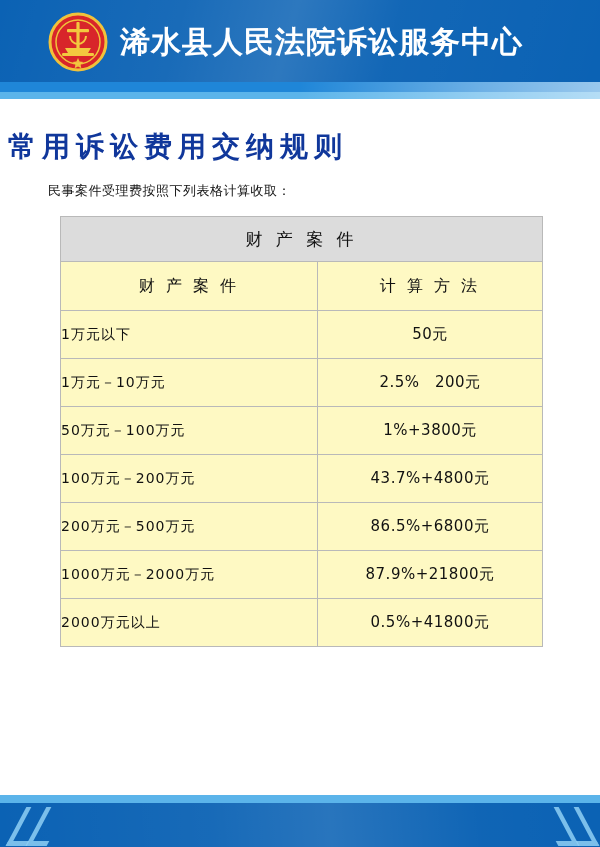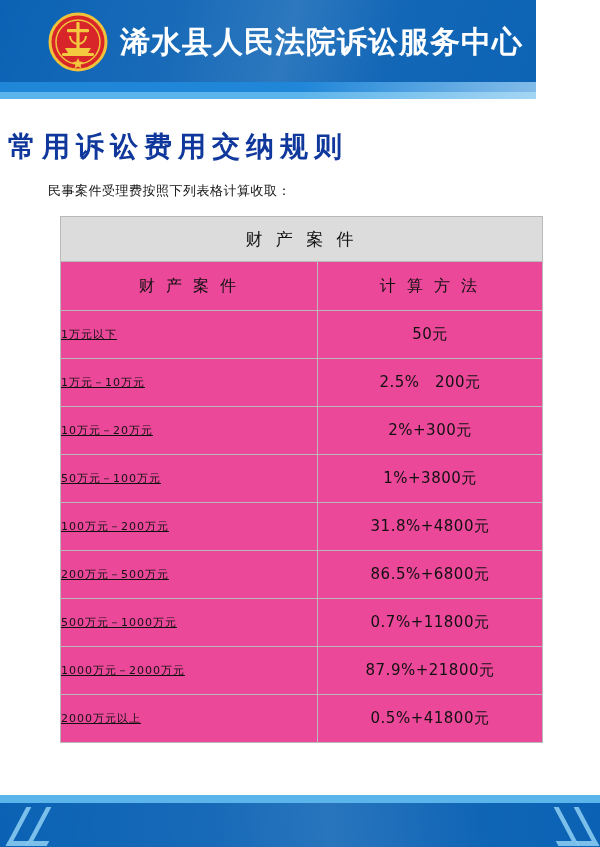--- a/index.html
+++ b/index.html
@@ -17,21 +17,21 @@
     position: relative;
     width: 600px;
     height: 847px;
     background: #ffffff;
     box-sizing: border-box;
     overflow: hidden;
   }
   
   .header {
     position: relative;
-    width: 536px;
+    width: 600px;
     height: 110px;
     background: linear-gradient(180deg, #0a5fb0 0%, #0c66bb 55%, #0c66bb 100%);
     overflow: hidden;
   }
   .header-bar {
     position: absolute;
     left: 0; top: 0;
     width: 600px;
     height: 82px;
     background: #0b62b4;
@@ -104,21 +104,21 @@
     font-family: Liberation Sans, sans-serif;
     letter-spacing: 0.5px;
   }
   
   .fee-table {
     position: absolute;
     left: 60px; top: 216px;
     width: 482px;
     border-collapse: collapse;
     table-layout: fixed;
-    background: #ec4899;
+    background: #fef9c3;
   }
   .fee-table td, .fee-table th {
     border: 1px solid #b9b9b9;
     padding: 0;
     font-weight: normal;
     font-family: "DejaVu Sans", "Liberation Sans", sans-serif;
     color: #111111;
   }
   .tbl-caption {
     height: 44px;
@@ -129,23 +129,22 @@
   }
   .col-head {
     height: 48px;
     text-align: center;
     font-size: 16px;
     letter-spacing: 3px;
   }
   .cell-left {
     height: 47px;
     padding-left: 44px;
-    font-size: 11px;
+    font-size: 14px;
     letter-spacing: 1px;
-    text-decoration: underline;
   }
   .cell-right {
     height: 47px;
     text-align: center;
     font-size: 15px;
     letter-spacing: 0.5px;
   }
   
   .footer {
     position: absolute;
@@ -246,38 +245,30 @@
 
       <tr>
         <td class="cell-left">1万元以下</td>
         <td class="cell-right">50元</td>
       </tr>
       <tr>
         <td class="cell-left">1万元－10万元</td>
         <td class="cell-right">2.5%　200元</td>
       </tr>
       <tr>
-        <td class="cell-left">10万元－20万元</td>
-        <td class="cell-right">2%+300元</td>
-      </tr>
-      <tr>
         <td class="cell-left">50万元－100万元</td>
         <td class="cell-right">1%+3800元</td>
       </tr>
       <tr>
         <td class="cell-left">100万元－200万元</td>
-        <td class="cell-right">31.8%+4800元</td>
+        <td class="cell-right">43.7%+4800元</td>
       </tr>
       <tr>
         <td class="cell-left">200万元－500万元</td>
         <td class="cell-right">86.5%+6800元</td>
-      </tr>
-      <tr>
-        <td class="cell-left">500万元－1000万元</td>
-        <td class="cell-right">0.7%+11800元</td>
       </tr>
       <tr>
         <td class="cell-left">1000万元－2000万元</td>
         <td class="cell-right">87.9%+21800元</td>
       </tr>
       <tr>
         <td class="cell-left">2000万元以上</td>
         <td class="cell-right">0.5%+41800元</td>
       </tr>
     </tbody>

